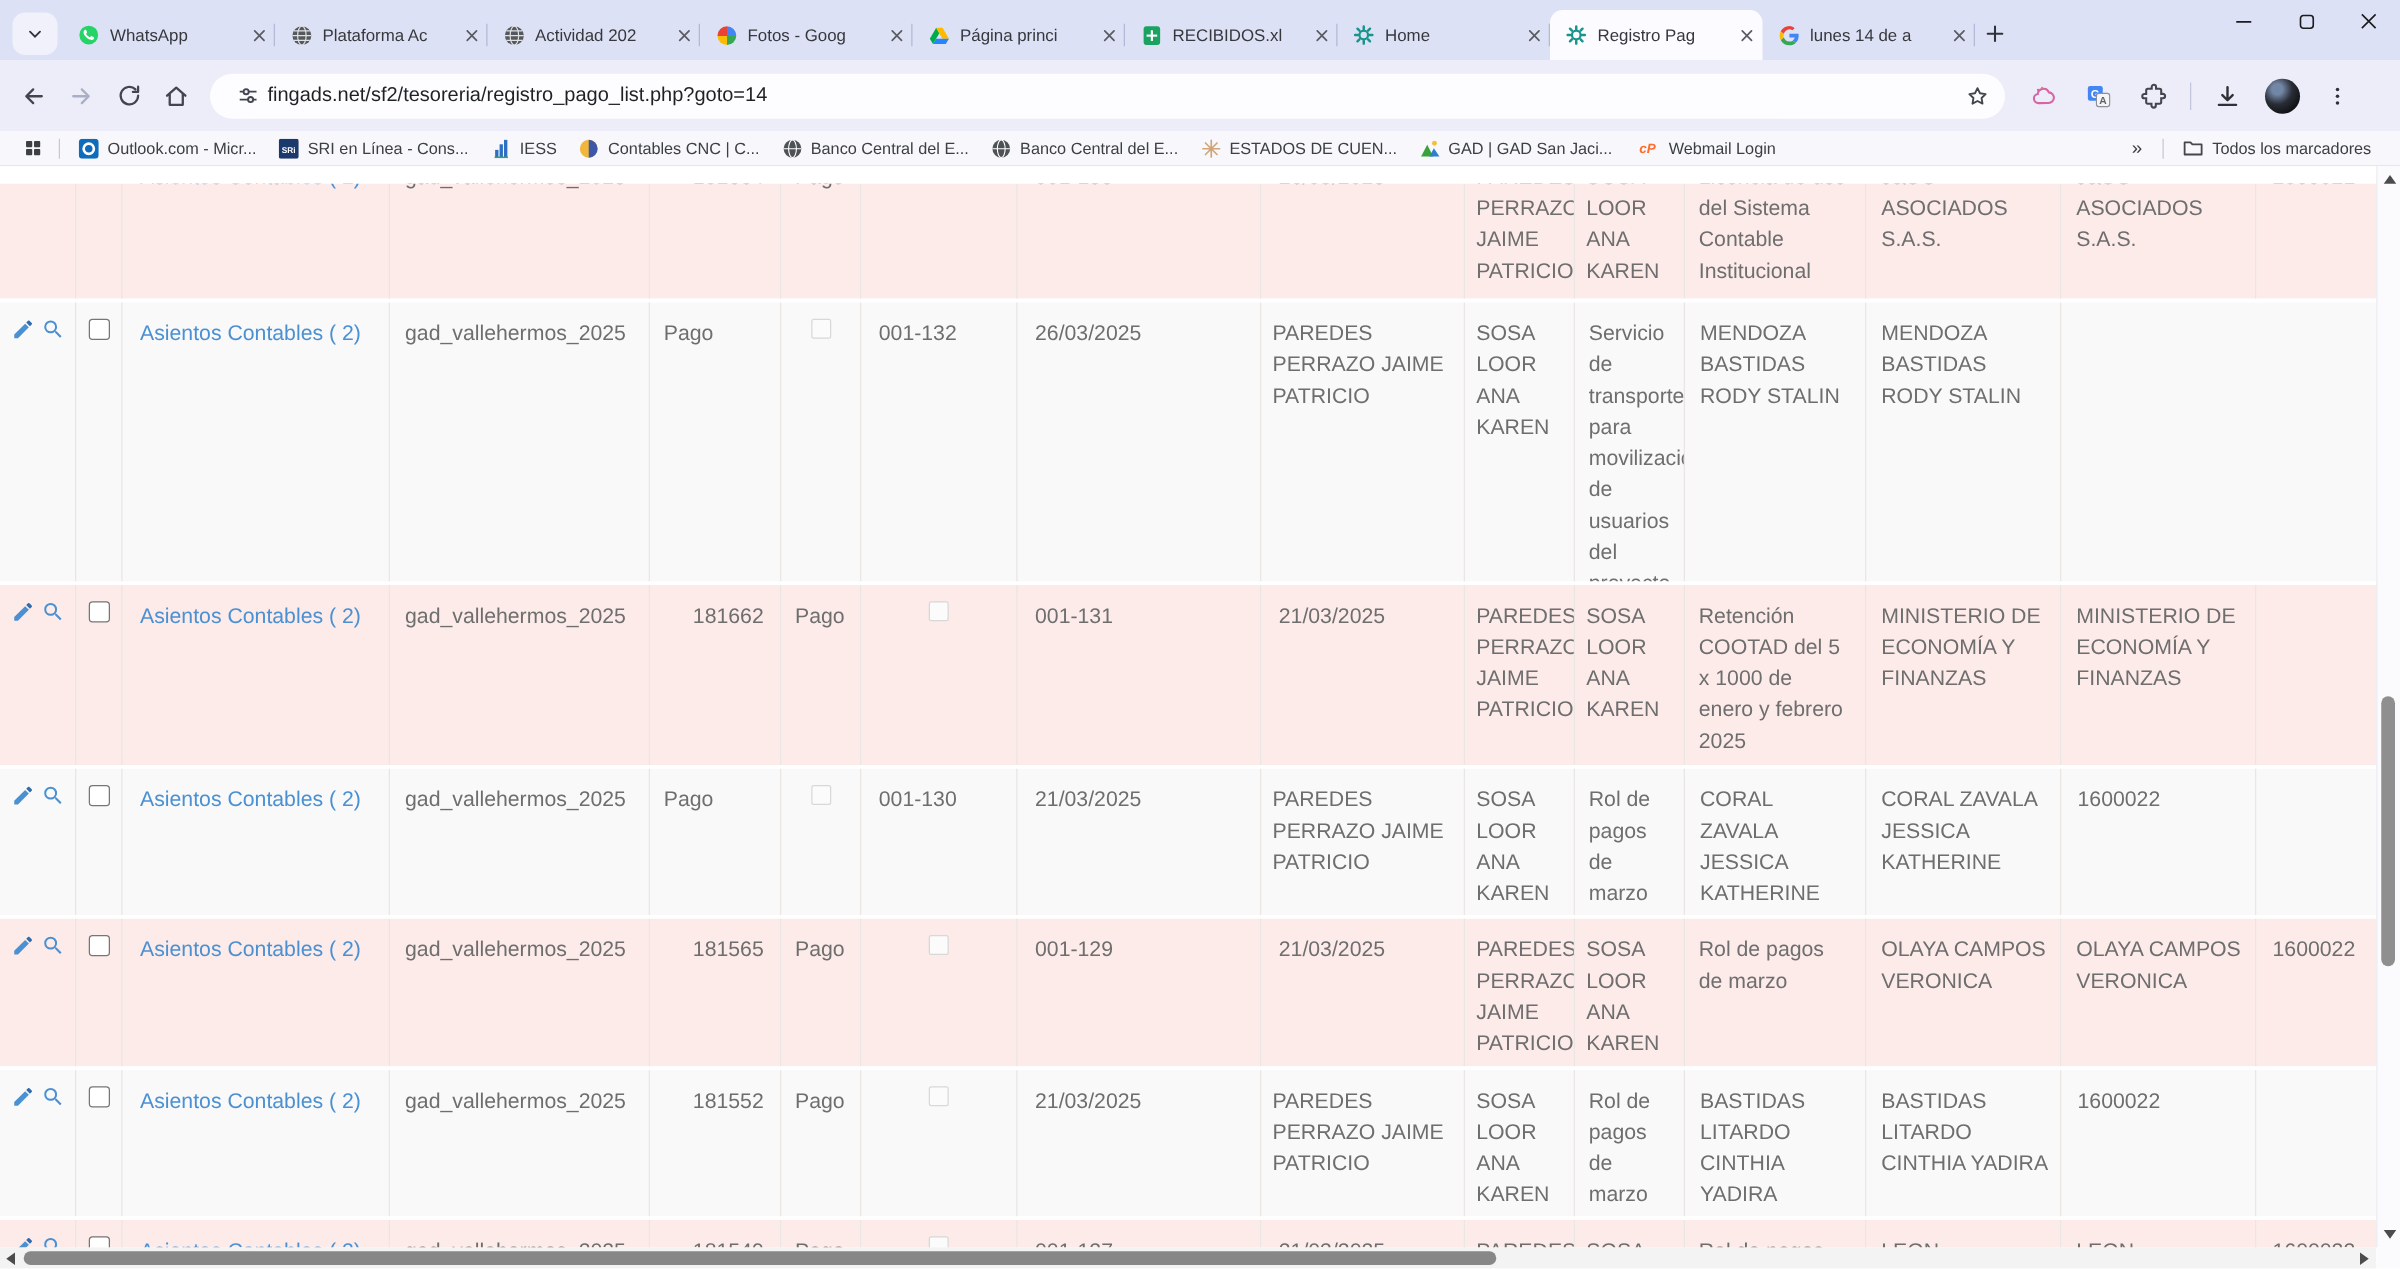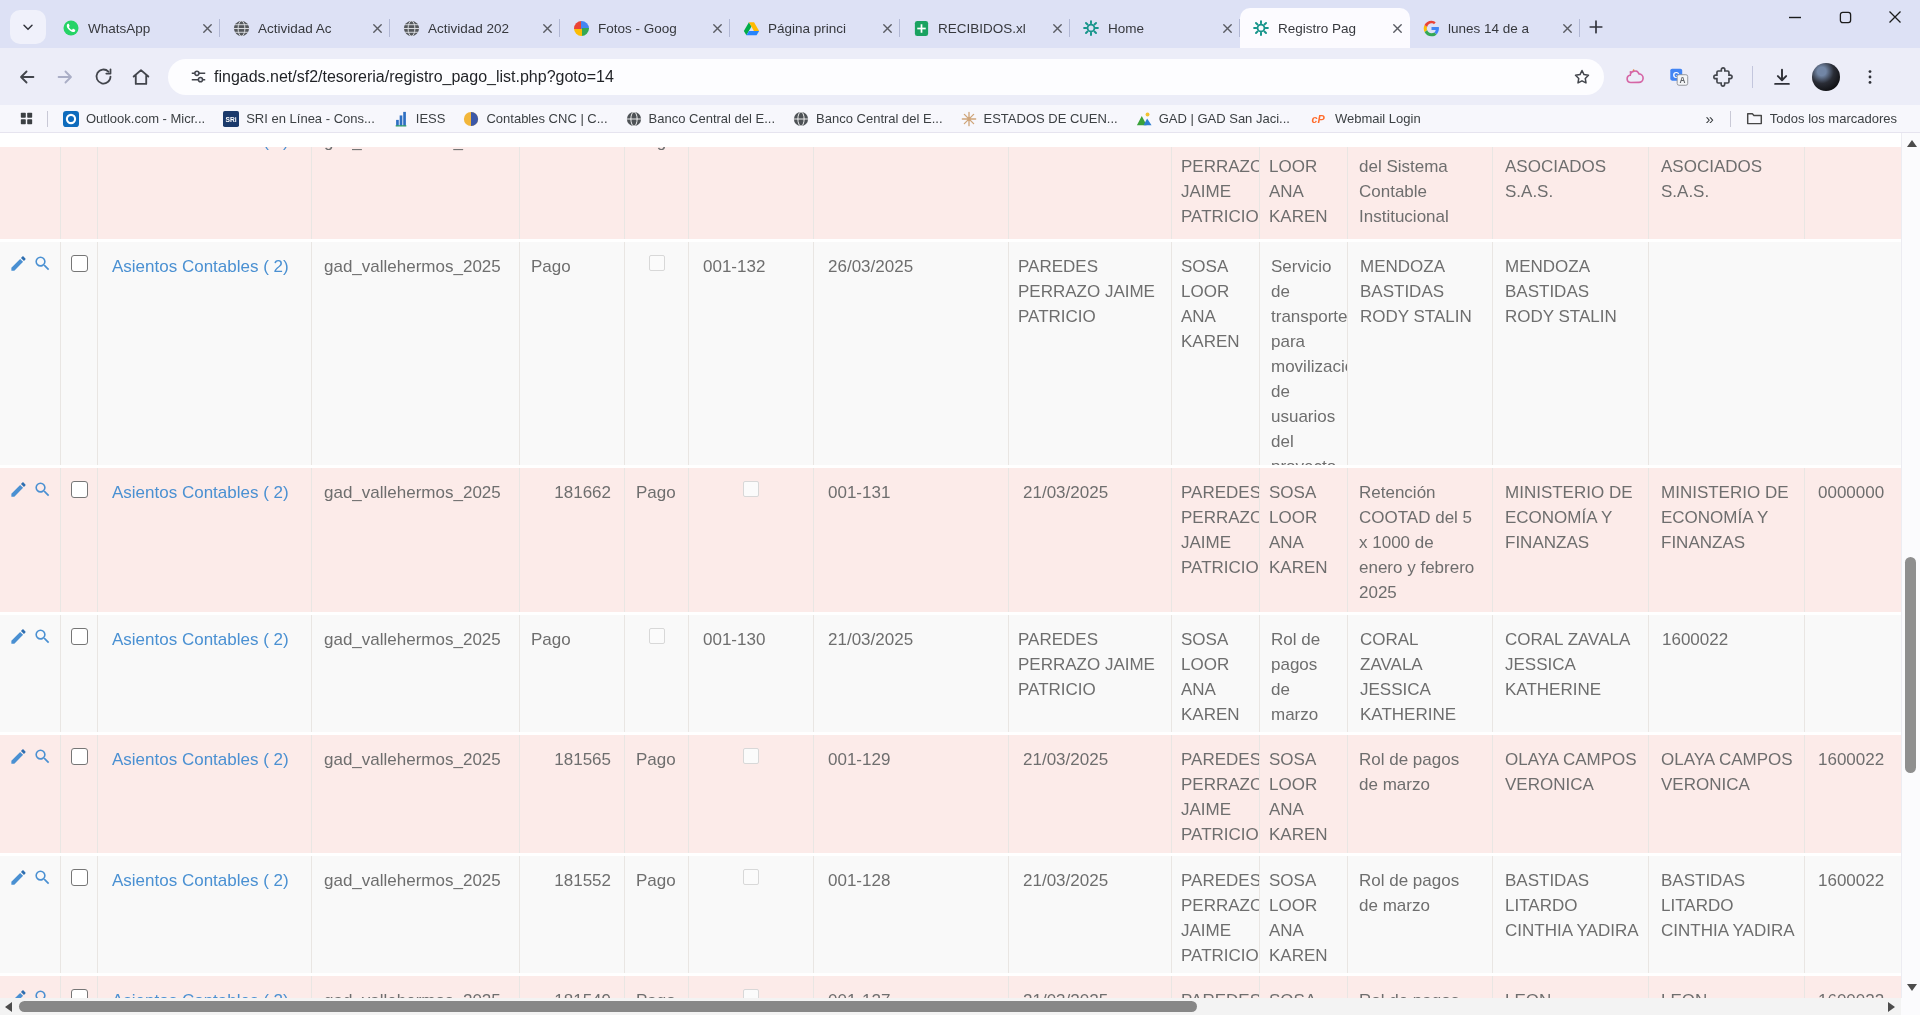--- a/index.html
+++ b/index.html
@@ -125,21 +125,21 @@
         <div class="tab">
           <span class="fav">
             <svg width="17" height="17" viewBox="0 0 18 18">
               <circle cx="9" cy="9" r="8" fill="#55585c"></circle>
               <g stroke="#dfe1e5" stroke-width="1" fill="none">
                 <ellipse cx="9" cy="9" rx="3.6" ry="8"></ellipse>
                 <path d="M1 9h16M2.3 5h13.4M2.3 13h13.4"></path>
               </g>
             </svg>
           </span>
-          <span class="t-title">Actividad Ac</span>
+          <span class="t-title">Plataforma Ac</span>
           <span class="t-close">
             <span>
               <svg width="13" height="13" viewBox="0 0 14 14">
                 <path d="M3 3l8 8M11 3l-8 8" stroke="#5a5c63" stroke-width="1.5" stroke-linecap="round"></path>
               </svg>
             </span>
           </span>
         </div>
         <div class="tab">
           <span class="fav">
@@ -601,21 +601,20 @@
             <div class="c c6">
               <span class="cb2"></span>
             </div>
             <div class="c c7">001-131</div>
             <div class="c c8">21/03/2025</div>
             <div class="c c9">PAREDES PERRAZO JAIME PATRICIO</div>
             <div class="c c10">SOSA LOOR ANA KAREN</div>
             <div class="c c11">Retención COOTAD del 5 x 1000 de enero y febrero 2025</div>
             <div class="c c12">MINISTERIO DE ECONOMÍA Y FINANZAS</div>
             <div class="c c13">MINISTERIO DE ECONOMÍA Y FINANZAS</div>
-            <div class="c c14">0000000</div>
           </div>
           <div class="trow tone-light gap" style="height: 120px;">
             <div class="c c0">
               <button class="act"><span><svg width="19" height="19" viewBox="0 0 24 24">
                     <path fill="#4a90d2" d="M3 17.25V21h3.75L17.8 9.94l-3.75-3.75L3 17.25z"></path>
                     <path fill="#2e6eb0" d="M20.7 7.04c.39-.39.39-1.02 0-1.41l-2.34-2.34c-.39-.39-1.02-.39-1.41 0l-1.83 1.83 3.75 3.75 1.83-1.83z"></path>
                   </svg></span></button>
               <button class="act"><span><svg width="19" height="19" viewBox="0 0 24 24">
                     <path fill="#4a90d2" d="M15.5 14h-.79l-.28-.27A6.47 6.47 0 0 0 16 9.5 6.5 6.5 0 1 0 9.5 16c1.61 0 3.09-.59 4.23-1.57l.27.28v.79l5 4.99L20.49 19l-4.99-5zm-6 0C7.01 14 5 11.99 5 9.5S7.01 5 9.5 5 14 7.01 14 9.5 11.99 14 9.5 14z"></path>
                   </svg></span></button>
@@ -680,21 +679,20 @@
             <div class="c c1">
               <span class="cb"></span>
             </div>
             <div class="c c2"><a>Asientos Contables ( 2)</a></div>
             <div class="c c3">gad_vallehermos_2025</div>
             <div class="c c4">181552</div>
             <div class="c c5">Pago</div>
             <div class="c c6">
               <span class="cb2"></span>
             </div>
-            <div class="c c7">001-128</div>
             <div class="c c8">21/03/2025</div>
             <div class="c c9">PAREDES PERRAZO JAIME PATRICIO</div>
             <div class="c c10">SOSA LOOR ANA KAREN</div>
             <div class="c c11">Rol de pagos de marzo</div>
             <div class="c c12">BASTIDAS LITARDO CINTHIA YADIRA</div>
             <div class="c c13">BASTIDAS LITARDO CINTHIA YADIRA</div>
             <div class="c c14">1600022</div>
           </div>
           <div class="clip-bottom">
             <div class="trow tone-pink">

